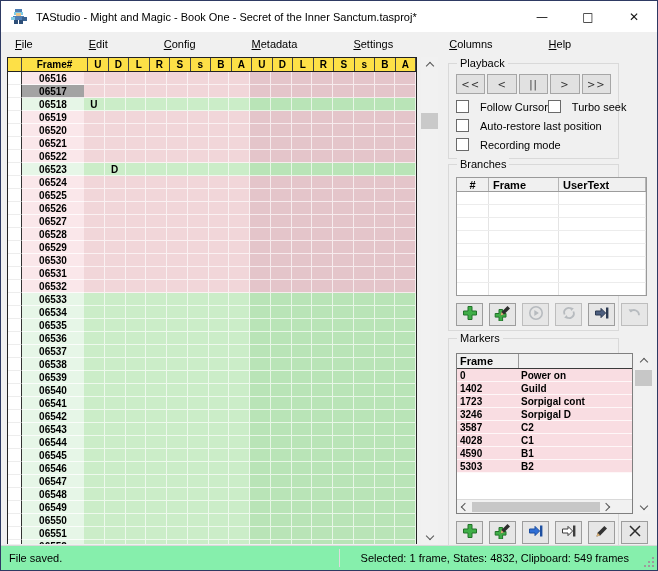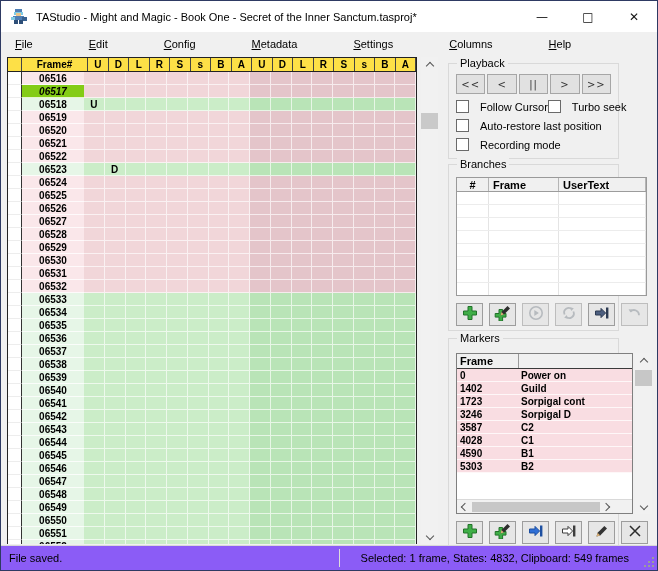--- a/index.html
+++ b/index.html
@@ -29,21 +29,21 @@
         font-size:10px; font-weight:bold; }
   .hc-icon { width:14px; }
   .hc-frame { width:66px; }
   .hc-in { flex:1; }
   .grid-row { display:flex; height:13px; }
   .c-icon { width:14px; background:#fff; border-right:1px solid #333; border-bottom:1px solid #ededed; }
   .c-frame { width:62px; font-weight:bold; font-size:10px; text-align:center; line-height:13px;
              border-bottom:1px solid rgba(255,255,255,.8); }
   .c-frame.lag    { background:#fae7ea; }
   .c-frame.green  { background:#e6f6e7; }
-  .c-frame.cursor { background:#84cc16;font-style:italic; }
+  .c-frame.cursor { background:#a3a3a3; }
   .c-in { flex:1; border-right:1px solid rgba(255,255,255,.65); border-bottom:1px solid rgba(255,255,255,.65);
           font-weight:bold; font-size:10px; text-align:center; line-height:13px; }
   .c-in.p1.lag   { background:#f1d6d9; }
   .c-in.p2.lag   { background:#e4c5ca; }
   .c-in.p1.green { background:#cbedc8; }
   .c-in.p2.green { background:#b9e4b7; }
   .grid-gap { width:4px; }
   .vscroll { width:17px; background:#f1f1f1; position:relative; }
   .sb-btn { height:15px; width:100%; display:flex; align-items:center; justify-content:center; background:#f1f1f1; border:none; }
   .sb-btn.bottom { position:absolute; bottom:0; left:0; }
@@ -102,21 +102,21 @@
   .m-hscroll { position:absolute; left:0; right:0; bottom:0; height:14px; background:#f1f1f1;
                border-top:1px solid #d9d9d9; display:flex; align-items:center; }
   .m-hscroll .sb-btn { width:14px; height:14px; }
   .m-hthumb { width:128px; height:10px; background:#c7c7c7; margin-left:1px; }
   .m-vscroll { position:absolute; left:186px; top:14px; width:17px; height:161px; background:#f1f1f1;
                display:flex; flex-direction:column; align-items:center; }
   .m-vthumb { width:17px; height:16px; background:#c7c7c7; margin-top:2px; }
   .m-vscroll .sb-btn.bottom { position:absolute; bottom:0; }
 
   
-  .statusbar { position:absolute; left:0; right:0; bottom:0; height:25px; background:#8b5cf6;
+  .statusbar { position:absolute; left:0; right:0; bottom:0; height:25px; background:#86efac;
                border-top:1px solid #d9d9d9; display:flex; align-items:center; font-size:11px; }
   .status-left { padding-left:8px; }
   .status-div { position:absolute; left:338px; top:3px; bottom:3px; width:1px; background:#dcdcdc; }
   .status-right { position:absolute; right:28px; }
   .grip { position:absolute; right:2px; bottom:2px; }
 </style>
 </head>
 <body>
 
 <div class="window">

